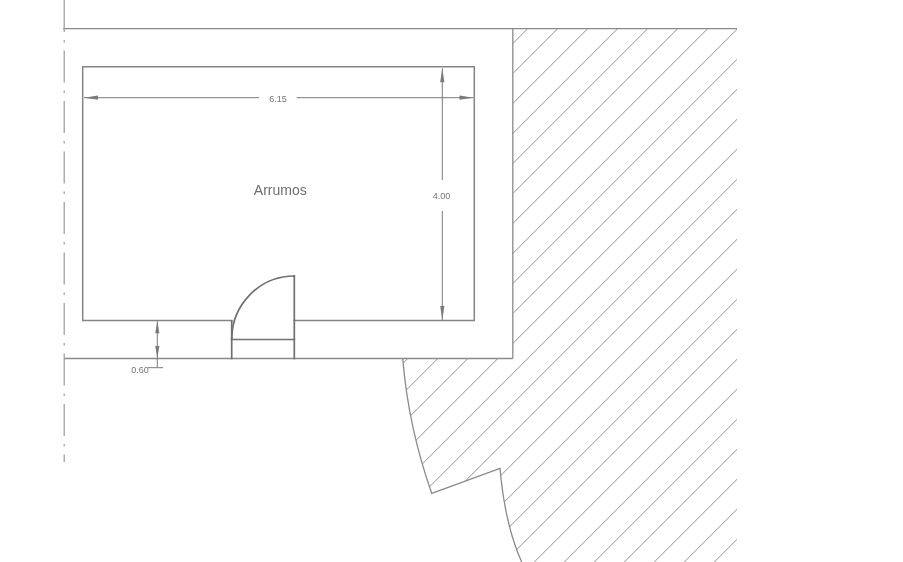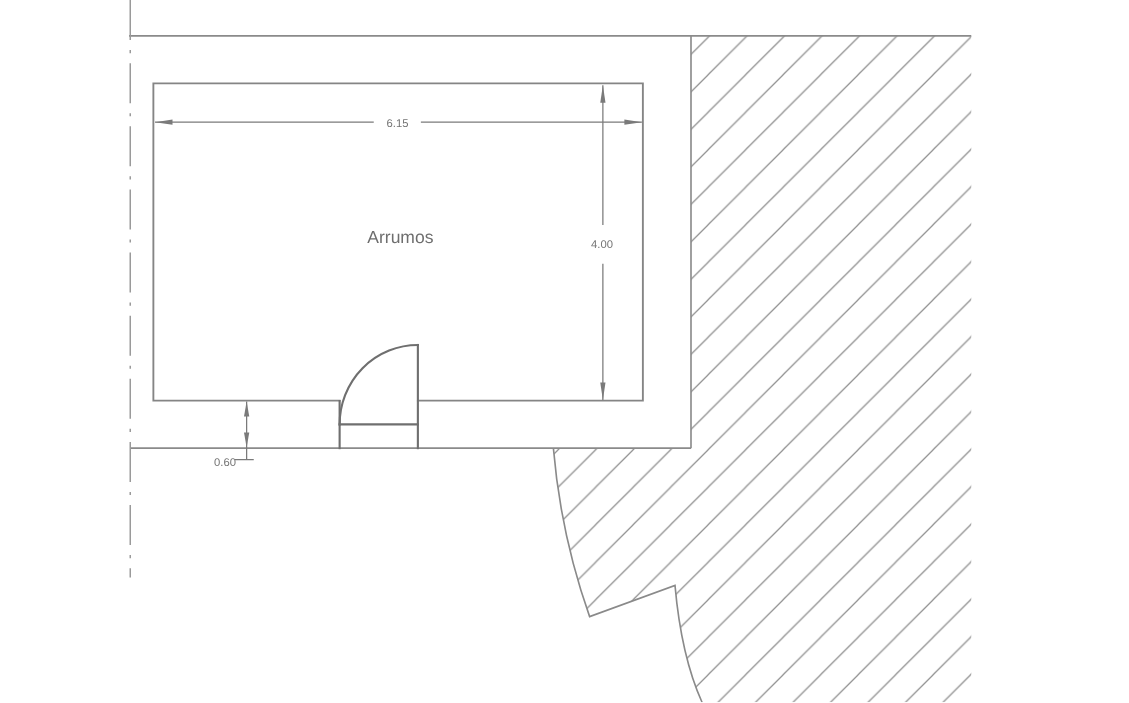--- a/index.html
+++ b/index.html
@@ -2,21 +2,20 @@
 <html><head>
 <meta charset="utf-8">
 <style>
   html,body{margin:0;padding:0;background:#ffffff;}
   .canvas{
     position:relative;
     width:737px;height:562px;
     background:#ffffff;
     overflow:hidden;
     font-family:"Liberation Sans", sans-serif;
-    padding-left:40px;
   }
   svg{display:block;}
   .wall{stroke:#858585;stroke-width:1.5;fill:none;stroke-linecap:square;}
   .thin{stroke:#8a8a8a;stroke-width:1.4;fill:none;stroke-linecap:butt;}
   .door{stroke:#6f6f6f;stroke-width:1.7;fill:none;stroke-linecap:square;}
   .dim{stroke:#7a7a7a;stroke-width:1;fill:none;}
   .dim-arrow{fill:#7a7a7a;stroke:none;}
   .cline{stroke:#9a9a9a;stroke-width:1.2;fill:none;stroke-dasharray:32 8 2.5 8;}
   .hatchline{stroke:#8f8f8f;stroke-width:1;}
   .hatch-edge{stroke:#8a8a8a;stroke-width:1.3;fill:none;}

